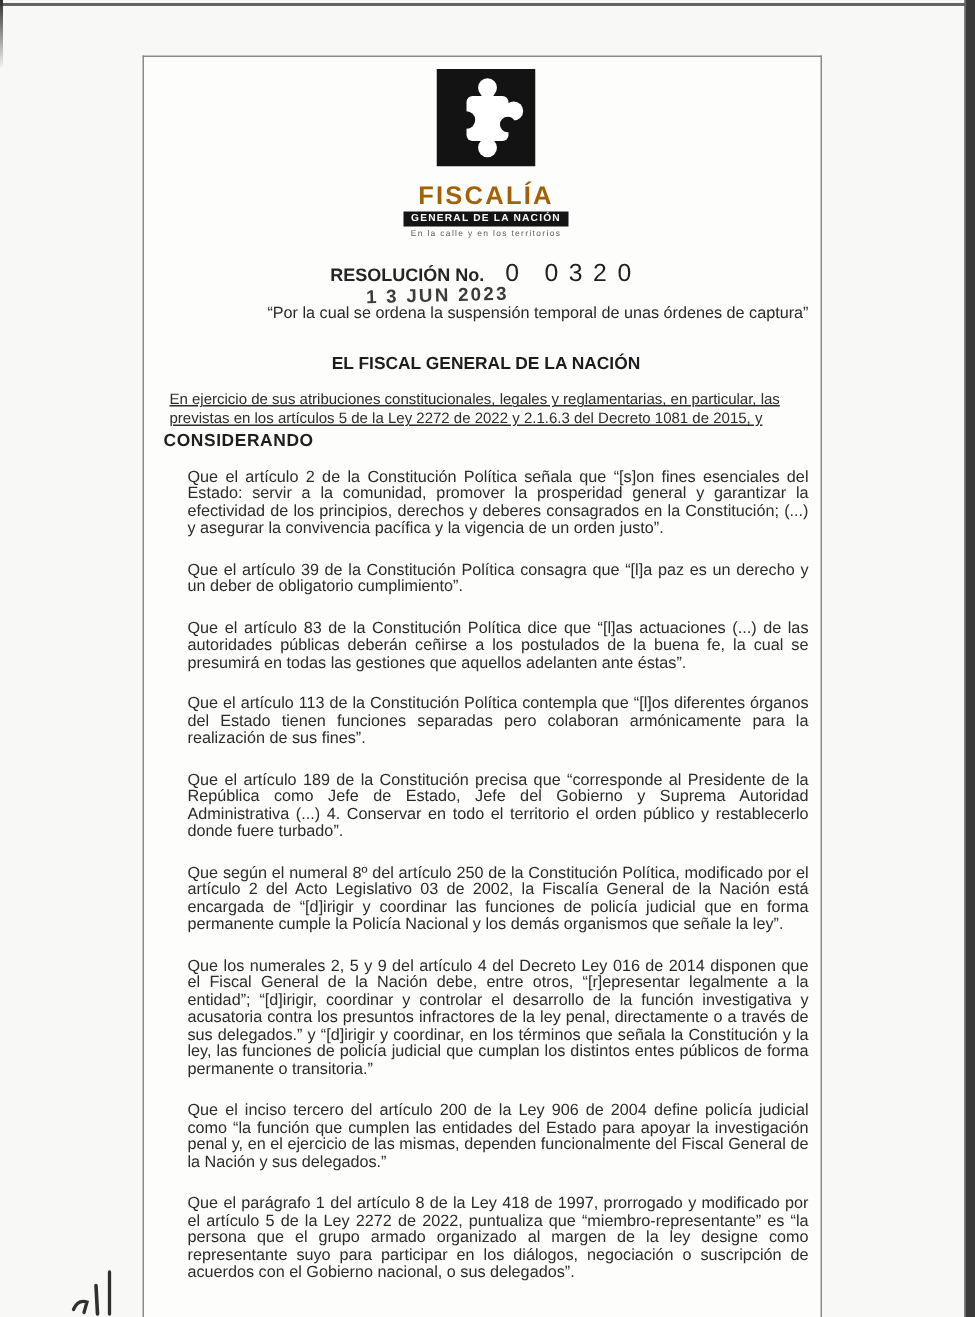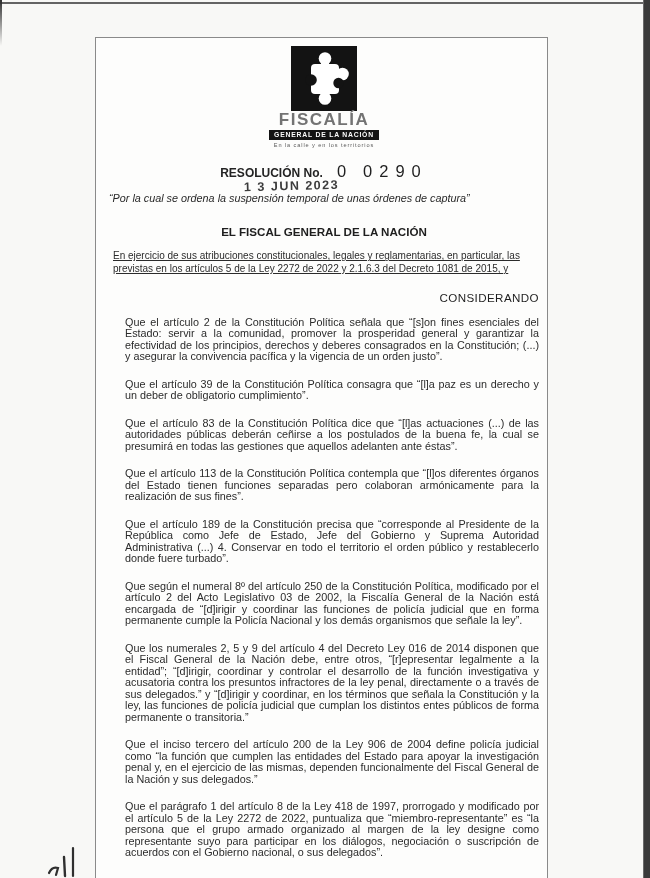--- a/index.html
+++ b/index.html
@@ -20,37 +20,37 @@
     background:#fdfdfc;
     border:1px solid #8a8a8a;border-bottom:none;
     box-sizing:border-box;
     display:flex;flex-direction:column;
     padding:0 8px 0 13px;
   }
 
   
   .logo-block{display:flex;flex-direction:column;align-items:center;margin-top:8px;}
   .logo-square{width:66px;height:65px;display:block;}
-  .brand{font-size:17px;font-weight:bold;letter-spacing:1.5px;color:#737373;margin-top:0;line-height:1;}
+  .brand{font-size:17px;font-weight:bold;letter-spacing:1.5px;color:#a16207;margin-top:11px;line-height:1;}
   .brand-bar{background:#141414;color:#fbfbfb;font-size:6.8px;font-weight:bold;letter-spacing:.8px;padding:2px 5px 1.5px;margin-top:2px;line-height:1;}
   .tagline{font-size:5.6px;color:#5a5a5a;letter-spacing:.9px;margin-top:3px;line-height:1;}
 
   
   .res-line{display:flex;justify-content:center;align-items:baseline;gap:14px;margin-top:13px;}
   .res-label{font-size:12px;font-weight:bold;color:#242424;text-align:center;}
   .stamp-num{font-size:16.5px;font-weight:500;color:#1f1f1f;letter-spacing:7px;display:flex;gap:10px;}
   .date-stamp{
     align-self:center;margin-top:-1px;margin-bottom:-3px;
     transform:translateX(-32px) rotate(-1.5deg);
     font-size:12.5px;font-weight:600;letter-spacing:1.5px;color:#3c3c3c;line-height:1;
   }
-  .subject{font-size:10.8px;text-align:left;margin-top:3px;color:#282828;font-style:italic;}
+  .subject{font-size:10.8px;text-align:right;margin-top:3px;color:#282828;}
   .doc-title{font-size:11.6px;font-weight:bold;text-align:center;margin-top:21px;color:#1e1e1e;}
   .preamble{font-size:10px;margin-top:12px;line-height:12.6px;padding:0 4px;text-decoration:underline;}
-  .considering{font-size:11.6px;font-weight:normal;text-align:right;margin-top:15px;letter-spacing:.4px;color:#1e1e1e;}
+  .considering{font-size:11.6px;font-weight:bold;text-align:left;margin-top:0;letter-spacing:.4px;color:#1e1e1e;}
 
   
   .paras{margin-top:13px;}
   .paras p{
     font-size:10.8px;line-height:11.5px;
     text-align:justify;text-justify:inter-word;
     margin:0 0 16px 16px;color:#2b2b2b;
   }
 
   .scribble{position:absolute;left:46px;top:846px;}
@@ -79,21 +79,21 @@
     </svg>
     <div class="brand">FISCALÍA</div>
     <div class="brand-bar">GENERAL DE LA NACIÓN</div>
     <div class="tagline">En la calle y en los territorios</div>
   </div>
 
   <div class="res-line">
     <span class="res-label">RESOLUCIÓN No.</span>
     <span class="stamp-num">
       <span>0</span>
-      <span>0290</span>
+      <span>0320</span>
     </span>
   </div>
 
   <div class="date-stamp">1 3  JUN  2023</div>
 
   <div class="subject">“Por la cual se ordena la suspensión temporal de unas órdenes de captura”</div>
 
   <div class="doc-title">EL FISCAL GENERAL DE LA NACIÓN</div>
 
   <div class="preamble">En ejercicio de sus atribuciones constitucionales, legales y reglamentarias, en particular, las previstas en los artículos 5 de la Ley 2272 de 2022 y 2.1.6.3 del Decreto 1081 de 2015, y</div>

